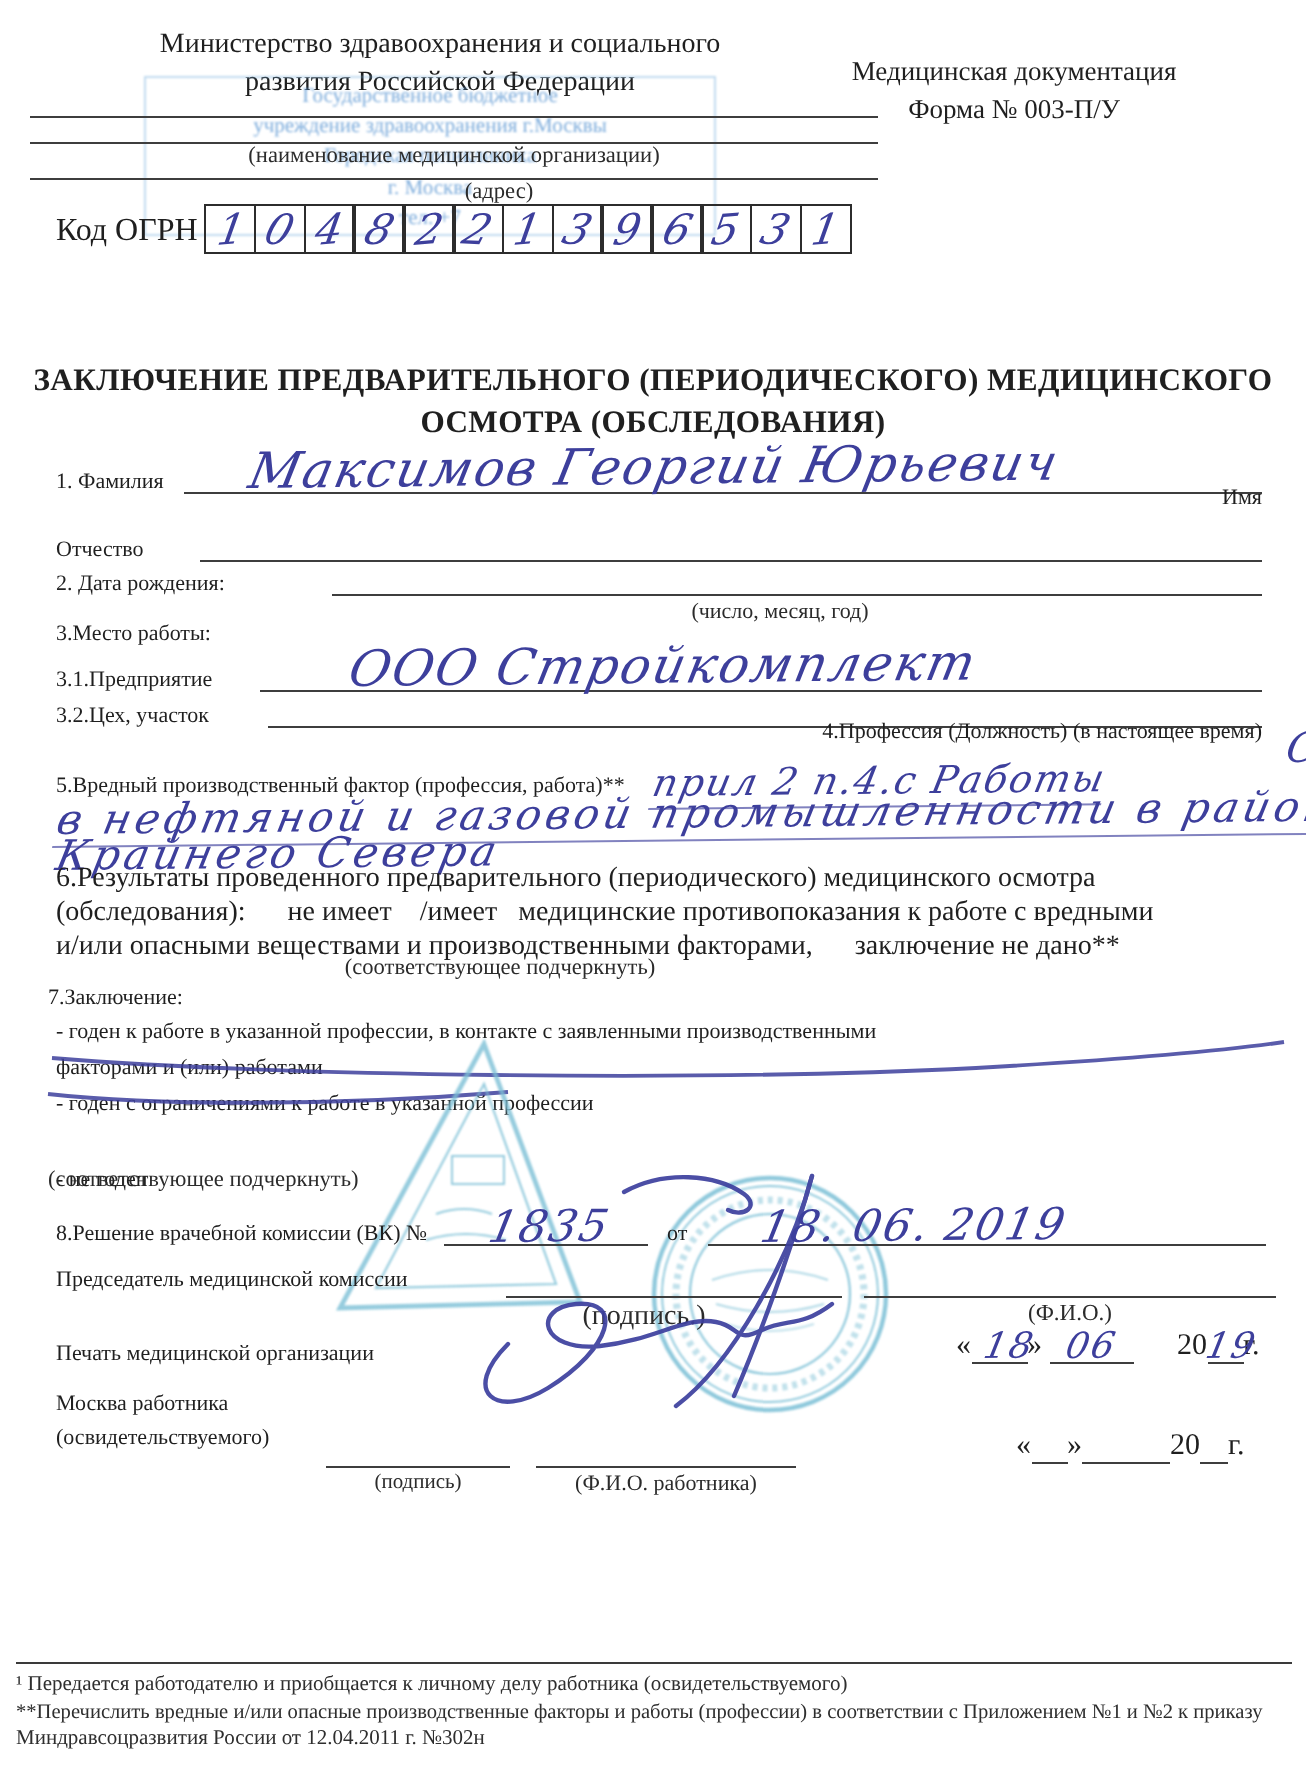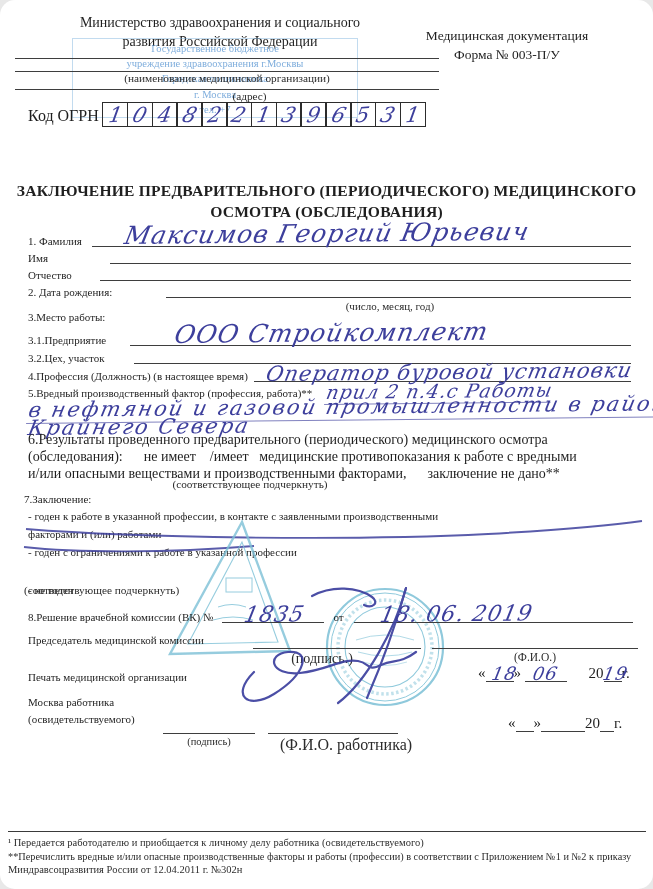--- a/index.html
+++ b/index.html
@@ -1,20 +1,19 @@
 <!DOCTYPE html>
 <html><head>
 <meta charset="utf-8">
 <style>
   html,body{margin:0;padding:0;background:#e8e8e8;}
   .page{
     position:relative; width:653px; height:889px; background:#ffffff;
     font-family:"Liberation Serif",serif; color:#1f1f1f; overflow:hidden;
     margin:0 auto;
-    border-radius:15px;
   }
   .abs{position:absolute;}
   .ctr{text-align:center;}
   .lbl{font-size:11px; white-space:nowrap;}
   .row{position:absolute; display:flex; align-items:flex-end;}
   .fl{flex:1; border-bottom:1.3px solid #3e3e3e; position:relative; height:100%;}
   .flw{border-bottom:1.3px solid #3e3e3e; position:relative;}
   .cap{font-size:11.3px; color:#2b2b2b;}
   .pre{white-space:pre;}
   
@@ -125,21 +124,21 @@
     <div>ОСМОТРА (ОБСЛЕДОВАНИЯ)</div>
   </div>
 
   <div class="row" style="left:28px;top:226px;right:22px;height:21px;">
     <span class="lbl">1. Фамилия</span>
     <span class="fl" style="margin-left:10px;">
       <span class="ink inkpos" style="left:30px;bottom:-4px;font-size:25px;">Максимов  Георгий  Юрьевич</span>
     </span>
   </div>
 
-  <div class="row" style="left:28px;top:243px;right:22px;height:21px;">
+  <div class="row" style="left:28px;top:243px;right:22px;height:21px;flex-direction:column;">
     <span class="lbl">Имя</span>
     <span class="fl" style="margin-left:62px;"></span>
   </div>
 
   <div class="row" style="left:28px;top:260px;right:22px;height:21px;">
     <span class="lbl">Отчество</span>
     <span class="fl" style="margin-left:28px;"></span>
   </div>
 
   <div class="row" style="left:28px;top:277px;right:22px;height:21px;gap:40px;">
@@ -155,21 +154,21 @@
     <span class="fl" style="margin-left:24px;">
       <span class="ink inkpos" style="left:42px;bottom:-4px;font-size:25px;">ООО  Стройкомплект</span>
     </span>
   </div>
 
   <div class="row" style="left:28px;top:342px;right:22px;height:22px;">
     <span class="lbl">3.2.Цех, участок</span>
     <span class="fl" style="margin-left:30px;"></span>
   </div>
 
-  <div class="row" style="left:28px;top:360px;right:22px;height:22px;">
+  <div class="row" style="left:28px;top:360px;right:22px;height:22px;flex-direction:column;">
     <span class="lbl">4.Профессия (Должность) (в настоящее время)</span>
     <span class="fl" style="margin-left:6px;">
       <span class="ink inkpos" style="left:10px;bottom:-5px;font-size:21px;">Оператор  буровой  установки</span>
     </span>
   </div>
 
   <div class="abs" style="left:28px;top:381px;white-space:nowrap;">
     <span class="lbl">5.Вредный производственный фактор (профессия, работа)**</span>
     <span class="ink inkline" style="font-size:19px;margin-left:8px;vertical-align:-2px;">прил 2 п.4.с  Работы</span>
   </div>
@@ -243,21 +242,21 @@
     <span>«</span><span class="flw" style="display:inline-block;width:28px;height:18px;vertical-align:bottom;"><span class="ink inkpos" style="left:4px;bottom:-3px;font-size:18px;">18</span></span><span>»</span>
     <span class="flw" style="display:inline-block;width:42px;height:18px;vertical-align:bottom;"><span class="ink inkpos" style="left:6px;bottom:-3px;font-size:18px;">06</span></span>
     <span style="margin-left:18px;">20</span><span class="flw" style="display:inline-block;width:18px;height:18px;vertical-align:bottom;"><span class="ink inkpos" style="left:-3px;bottom:-3px;font-size:18px;">19</span></span><span>г.</span>
   </div>
 
   <div class="abs lbl" style="left:28px;top:696px;">Москва работника</div>
   <div class="abs lbl" style="left:28px;top:713px;">(освидетельствуемого)</div>
   <div class="abs" style="left:163px;top:718px;width:92px;height:15px;border-bottom:1.2px solid #3e3e3e;"></div>
   <div class="abs cap ctr" style="left:163px;top:736px;width:92px;font-size:10.5px;">(подпись)</div>
   <div class="abs" style="left:268px;top:718px;width:130px;height:15px;border-bottom:1.2px solid #3e3e3e;"></div>
-  <div class="abs cap ctr" style="left:265px;top:736px;width:162px;font-size:16px;">(Ф.И.О. работника)</div>
+  <div class="abs cap ctr" style="left:252px;top:736px;width:162px;font-size:11px;">(Ф.И.О. работника)</div>
   <div class="abs" style="left:508px;top:714px;font-size:15px;">
     <span>«</span><span class="flw" style="display:inline-block;width:18px;height:17px;vertical-align:bottom;"></span><span>»</span><span class="flw" style="display:inline-block;width:44px;height:17px;vertical-align:bottom;"></span><span>20</span><span class="flw" style="display:inline-block;width:14px;height:17px;vertical-align:bottom;"></span><span>г.</span>
   </div>
 
   <svg class="abs" style="left:220px;top:572px;" width="235" height="140" viewBox="0 0 235 140">
     <g stroke="#3c3f9e" fill="none" stroke-width="2.2" stroke-linecap="round" opacity="0.92">
       <path d="M92,24 C112,13 138,15 152,25 C160,31 152,37 144,33"></path>
       <path d="M34,100 C10,124 28,138 54,122 C86,102 92,78 68,80 C46,82 50,104 80,101 C108,98 122,86 138,89 C150,91 147,100 161,93 C174,87 180,92 196,80"></path>
       <path d="M118,131 C146,110 175,58 186,16"></path>
       <path d="M186,16 C176,52 160,96 147,126"></path>

